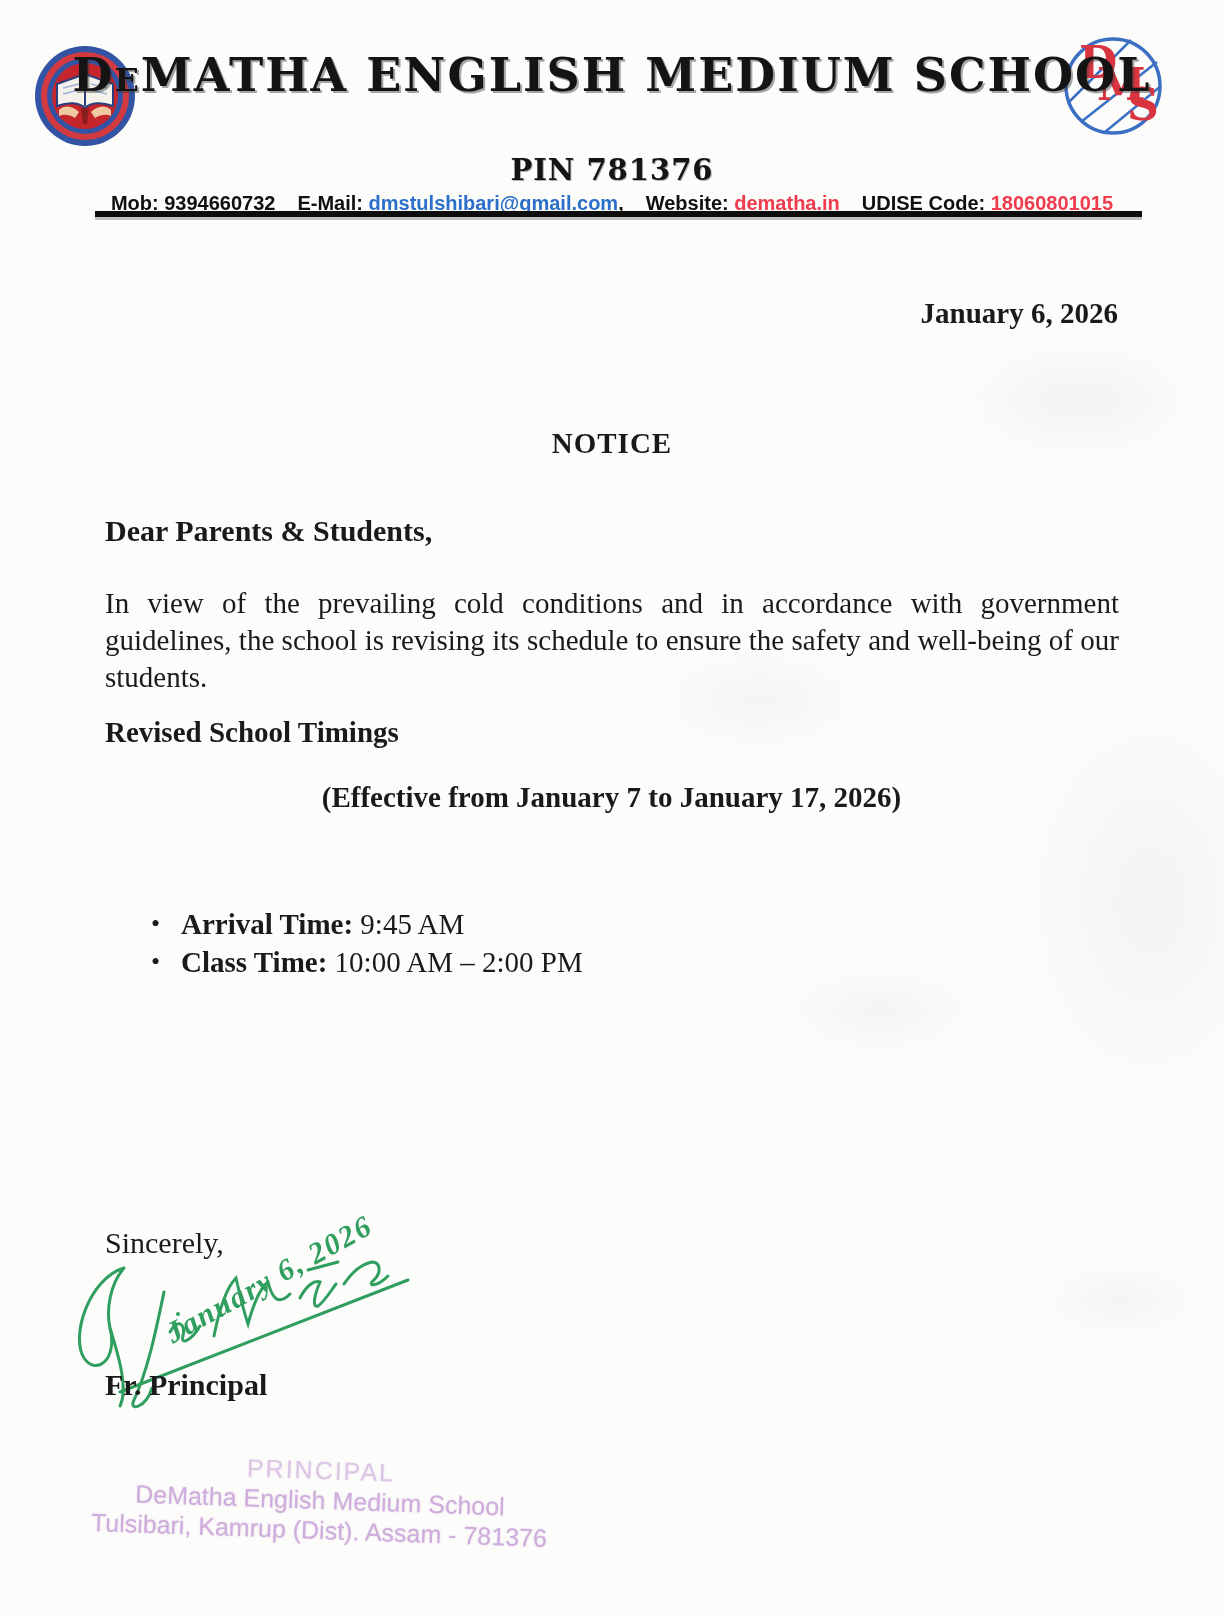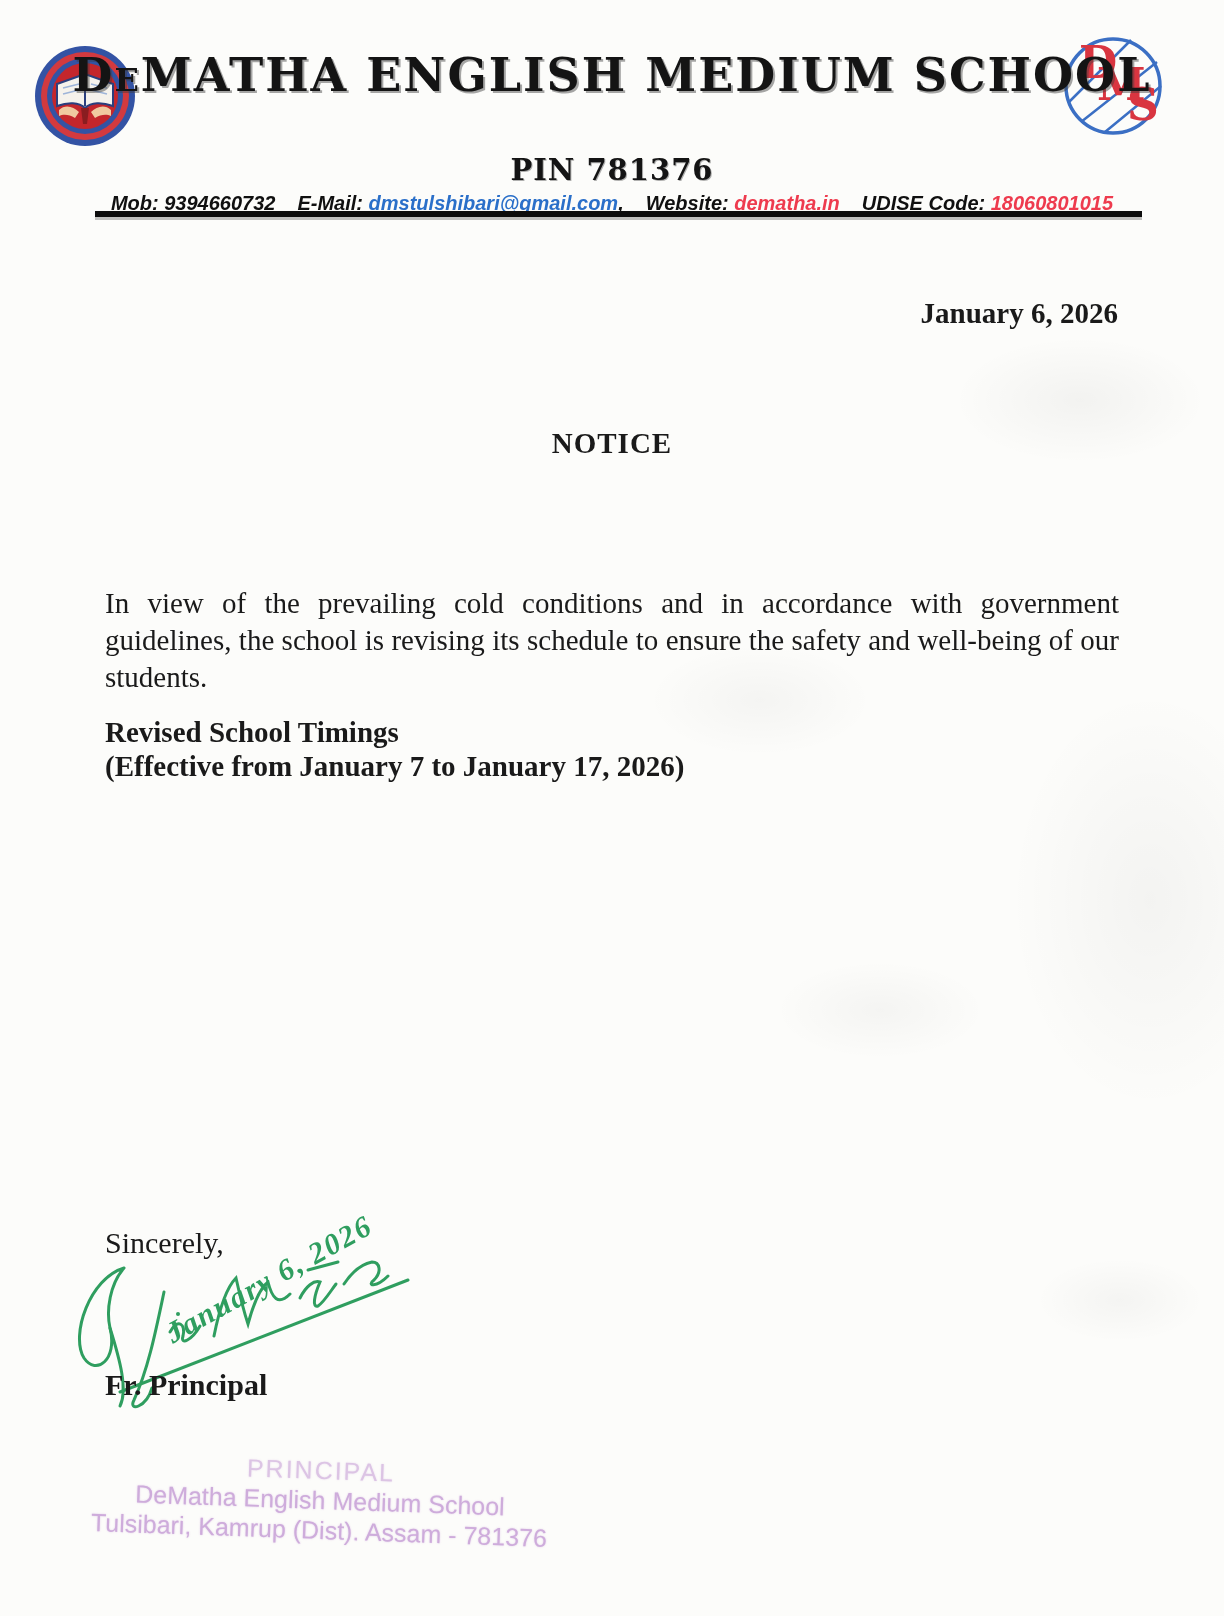--- a/index.html
+++ b/index.html
@@ -51,21 +51,20 @@
     text-shadow:1px 1px 0 rgba(60,60,60,0.4);
   }
   .contact-line{
     position:absolute;top:192px;left:0;width:100%;
     text-align:center;
     font-family:"Liberation Sans", sans-serif;
     font-weight:700;
     font-size:20px;
     color:#101010;
     white-space:nowrap;
-    font-style:italic;
   }
   .contact-line .gap{display:inline-block;width:22px;}
   .email-link{color:#2a6fc9;text-decoration:underline;font-weight:700;}
   .red-val{color:#ee3b4e;}
   .header-rule{
     position:absolute;top:211px;left:95px;width:1047px;height:6px;
     background:#0d0d0d;
     box-shadow:0 3px 0 rgba(13,13,13,0.25);
   }
   
@@ -89,21 +88,21 @@
     font-size:29px;line-height:37px;
     text-align:justify;
   }
   .para1{top:585px;}
   .para2{top:1008px;}
   .sub-heading{
     position:absolute;left:105px;width:1013px;
     font-weight:700;font-size:29px;
   }
   .h-timings{top:716px;}
-  .h-effective{top:750px;}
+  .h-effective{top:781px;text-align:center;}
   .h-class{top:846px;}
   .bullet-list{position:absolute;left:105px;top:905px;width:1013px;}
   .bullet-item{
     position:relative;
     padding-left:76px;
     font-size:29px;line-height:38px;
   }
   .bullet-item::before{
     content:"•";
     position:absolute;left:46px;top:0;
@@ -173,25 +172,30 @@
 
   <div class="school-title">DeMATHA ENGLISH MEDIUM SCHOOL</div>
   <div class="school-pin">PIN 781376</div>
 
   <div class="contact-line"><span>Mob:</span>&nbsp;<span>9394660732</span><span class="gap"></span><span>E-Mail:</span>&nbsp;<span class="email-link">dmstulshibari@gmail.com</span><span>,</span><span class="gap"></span><span>Website:</span>&nbsp;<span class="red-val">dematha.in</span><span class="gap"></span><span>UDISE Code:</span>&nbsp;<span class="red-val">18060801015</span></div>
 
   <div class="header-rule"></div>
 
   <div class="date-line">January 6, 2026</div>
   <div class="notice-title">NOTICE</div>
+  <div class="salutation">Dear Parents &amp; Students,</div>
   <div class="para para1">In view of the prevailing cold conditions and in accordance with government guidelines, the school is revising its schedule to ensure the safety and well-being of our students.</div>
 
   <div class="sub-heading h-timings">Revised School Timings</div>
   <div class="sub-heading h-effective">(Effective from January 7 to January 17, 2026)</div>
 
+  <div class="bullet-list">
+    <div class="bullet-item"><span class="bullet-label">Arrival Time:</span><span> 9:45 AM</span></div>
+    <div class="bullet-item"><span class="bullet-label">Class Time:</span><span> 10:00 AM – 2:00 PM</span></div>
+  </div>
 
 
   <div class="closing">Sincerely,</div>
 
   <svg class="signature-svg" width="440" height="175" viewBox="0 0 440 175">
     <g fill="none" stroke="#2f9e5f" stroke-width="3" stroke-linecap="round">
       <path d="M62 28 C28 38 8 95 22 118 C34 136 56 120 48 88 C44 70 48 44 62 28"></path>
       <path d="M48 88 C58 120 66 150 58 166"></path>
       <path d="M102 52 C94 90 86 130 72 160 C66 172 84 168 90 148"></path>
       <path d="M108 92 c 8 -14 16 -8 13 4 c -3 10 9 4 17 -10"></path>

